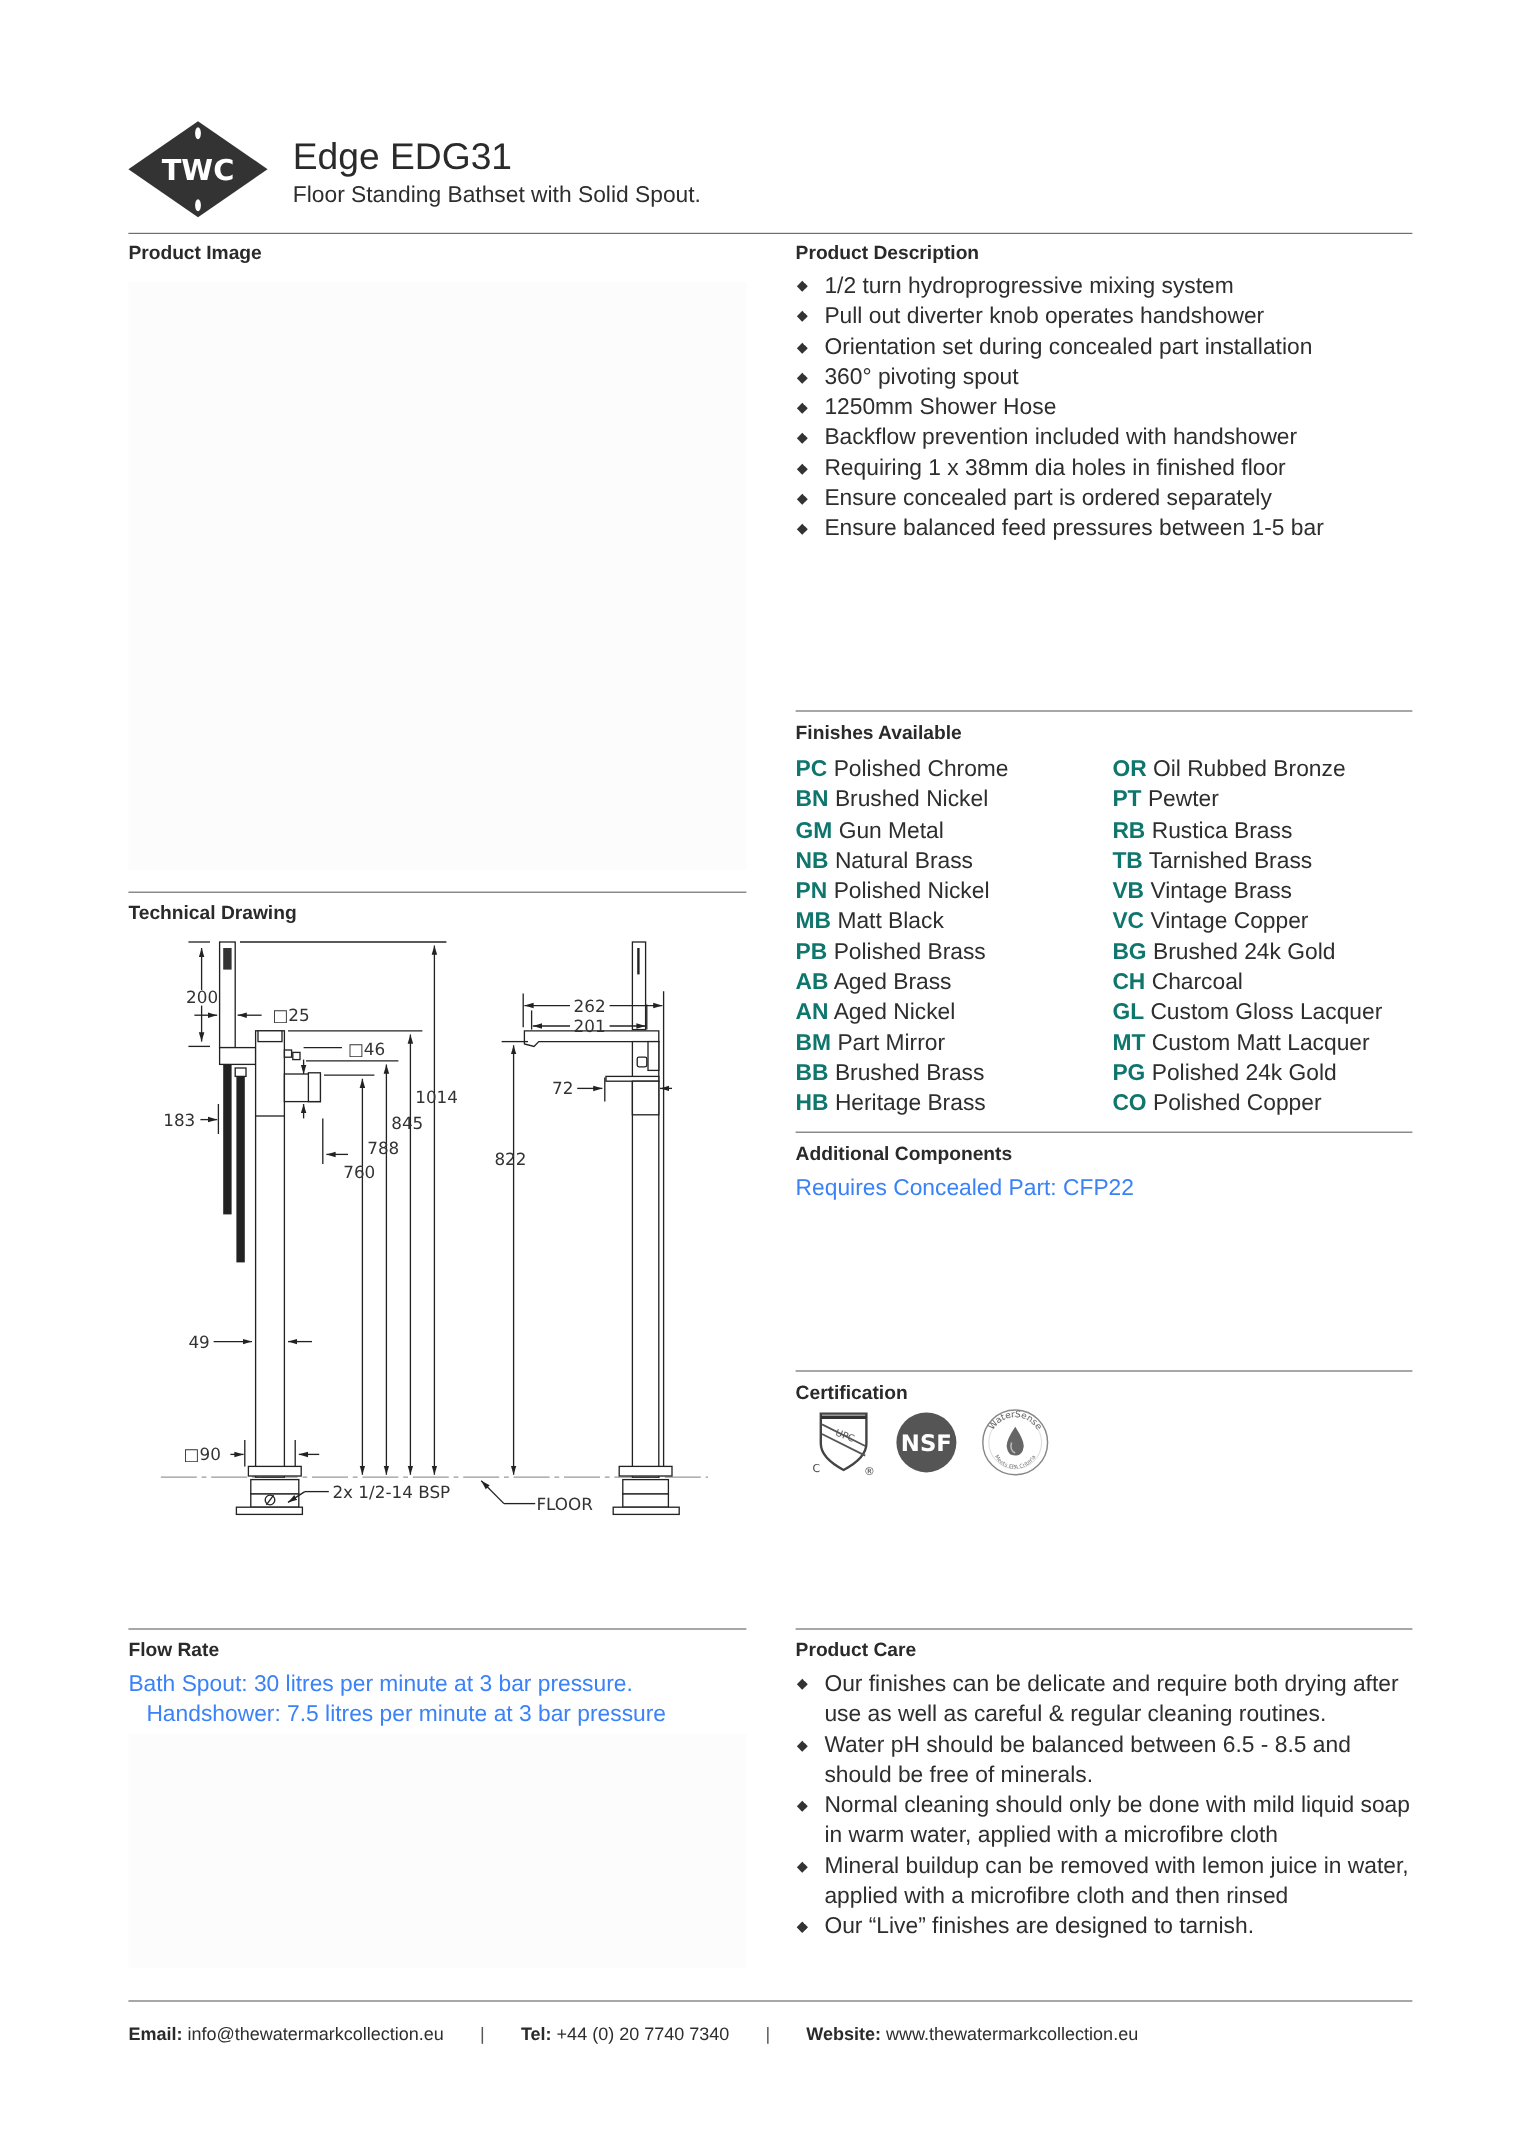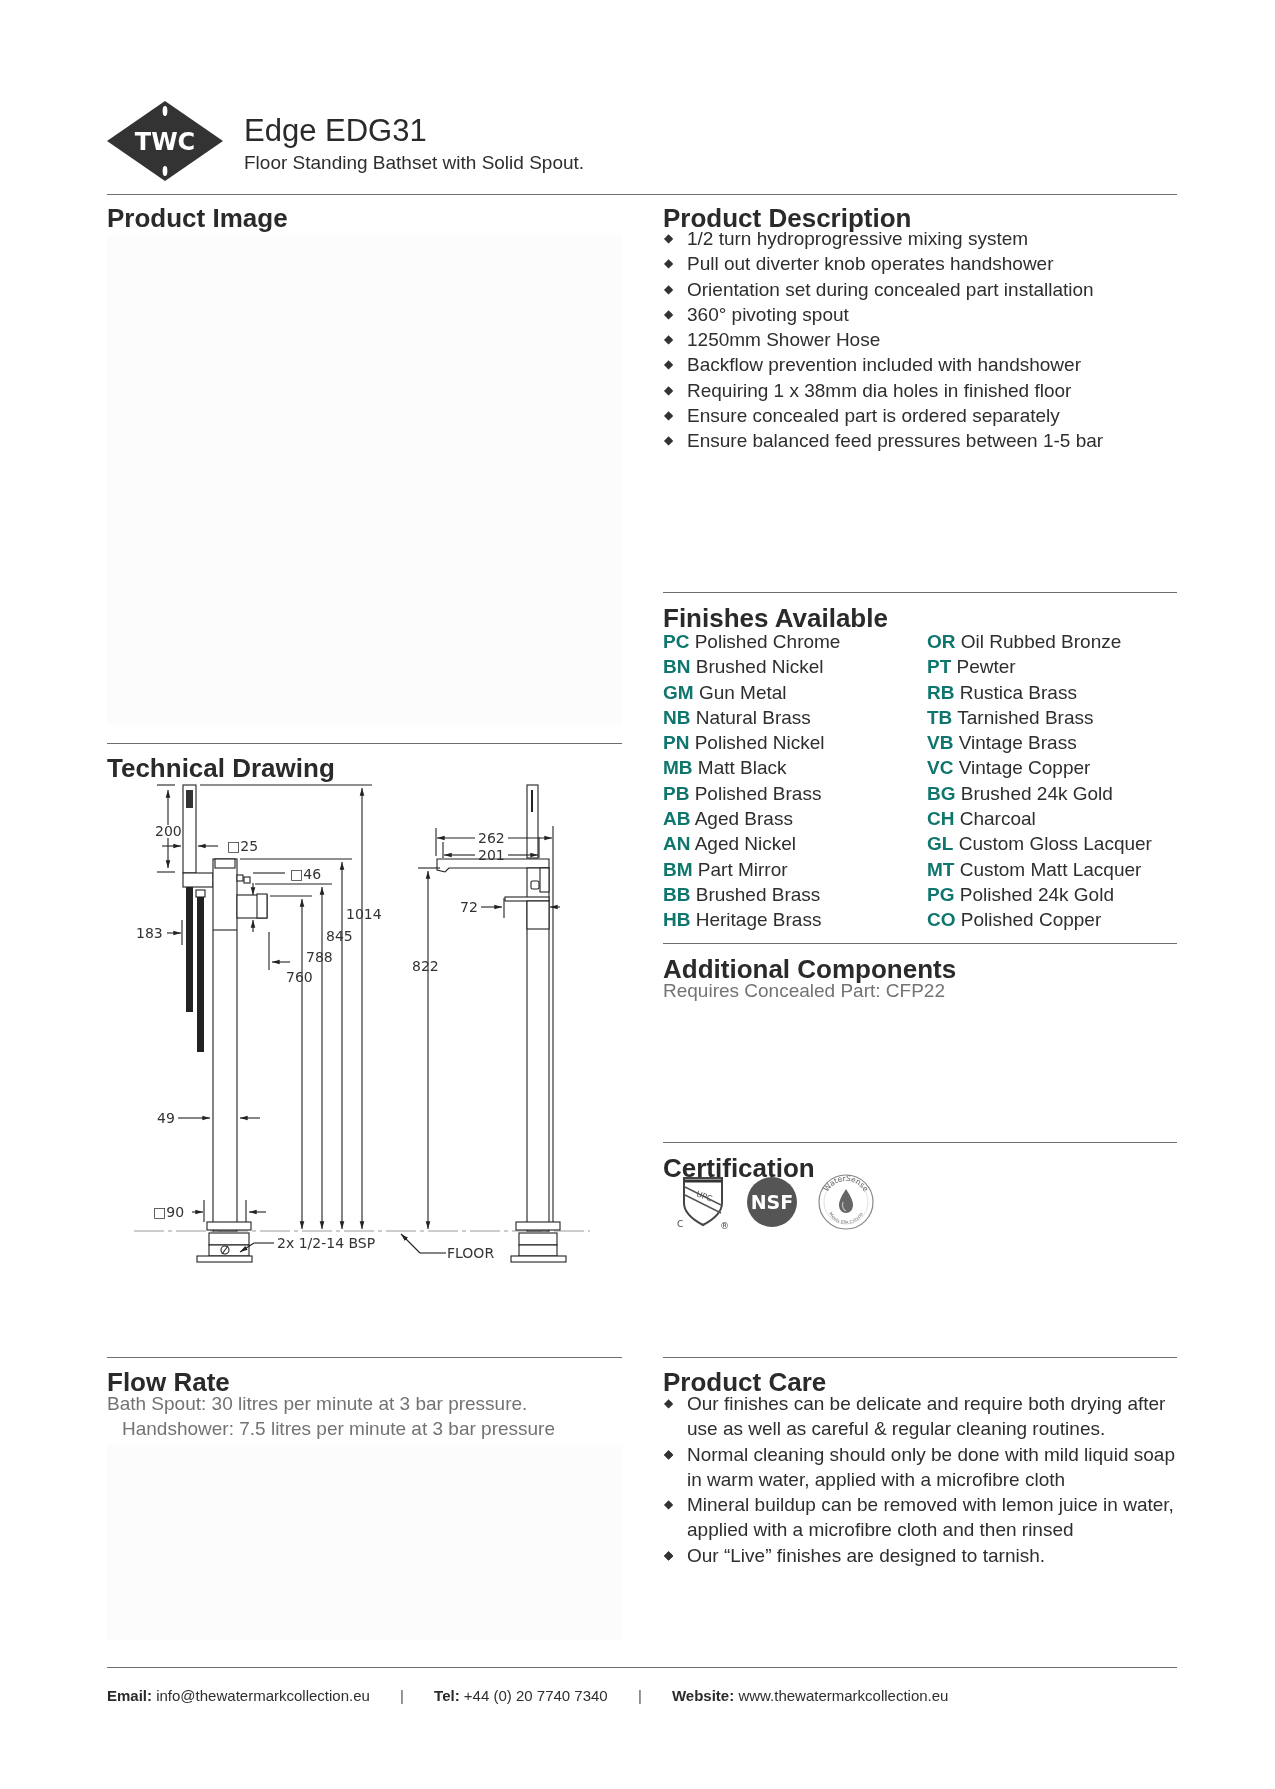--- a/index.html
+++ b/index.html
@@ -1,21 +1,21 @@
 <!DOCTYPE html>
 <html><head>
 <meta charset="utf-8">
 <style>
   html, body { margin: 0; padding: 0; background: #ffffff; }
   body { width: 1275px; height: 1789px; position: relative; overflow: hidden;
          font-family: "Liberation Sans", sans-serif; color: #2b2b2b; }
   .abs { position: absolute; }
   .hr { position: absolute; height: 0; border-top: 1.5px solid #6e6e6e; }
-  .sec-title { position: absolute; font-weight: bold; font-size: 26px; color: #2a2a2a; }
-  .body-text { font-size: 19px; line-height: 25.3px; color: #737373; }
+  .sec-title { position: absolute; font-weight: bold; font-size: 16px; color: #2a2a2a; }
+  .body-text { font-size: 19px; line-height: 25.3px; color: #3b82f6; }
   .bullets { position: absolute; margin: 0; padding: 0; list-style: none; }
   .bullets li { position: relative; padding-left: 24px; font-size: 19px; line-height: 25.3px; color: #2e2e2e; }
   .bullets li .bullet { position: absolute; left: 1px; top: 0; font-size: 12px; color: #333; }
   .title { position: absolute; left: 244px; top: 113px; font-size: 31px; font-weight: normal; color: #2a2a2a; }
   .subtitle { position: absolute; left: 244px; top: 152px; font-size: 19px; color: #2e2e2e; }
   .finishes { position: absolute; left: 663px; top: 629px; width: 520px; }
   .finish-col { position: absolute; top: 0; }
   .finish-row { font-size: 19px; line-height: 25.3px; white-space: nowrap; color: #2e2e2e; }
   .finish-row b { color: #0f766e; }
   .placeholder { position: absolute; background: #fcfcfc; }
@@ -257,21 +257,21 @@
 <div class="hr" style="left:107px;top:1357px;width:515px;"></div>
 
 <div class="sec-title" style="left:107px;top:1367px;text-align:right;">Flow Rate</div>
 <div class="abs body-text" style="left:107px;top:1391px;">Bath Spout: 30 litres per minute at 3 bar pressure.</div>
 <div class="abs body-text" style="left:107px;top:1416px;margin-left:15px;">Handshower: 7.5 litres per minute at 3 bar pressure</div>
 <div class="placeholder" style="left:107px;top:1445px;width:515px;height:195px;"></div>
 
 <div class="sec-title" style="left:663px;top:1367px;">Product Care</div>
 <ul class="bullets" style="left:663px;top:1391px;width:520px;">
   <li><span class="bullet">◆</span><span>Our finishes can be delicate and require both drying after use as well as careful &amp; regular cleaning routines.</span></li>
-  <li><span class="bullet">◆</span></li>
+  <li><span class="bullet">◆</span><span>Water pH should be balanced between 6.5 - 8.5 and should be free of minerals.</span></li>
   <li><span class="bullet">◆</span><span>Normal cleaning should only be done with mild liquid soap in warm water, applied with a microfibre cloth</span></li>
   <li><span class="bullet">◆</span><span>Mineral buildup can be removed with lemon juice in water, applied with a microfibre cloth and then rinsed</span></li>
   <li><span class="bullet">◆</span></li>
   <li><span class="bullet">◆</span><span>Our “Live” finishes are designed to tarnish.</span></li>
 </ul>
 
 <div class="hr" style="left:107px;top:1667px;width:1070px;"></div>
 <div class="footer">
   <b>Email:</b>
   <span>info@thewatermarkcollection.eu</span>

